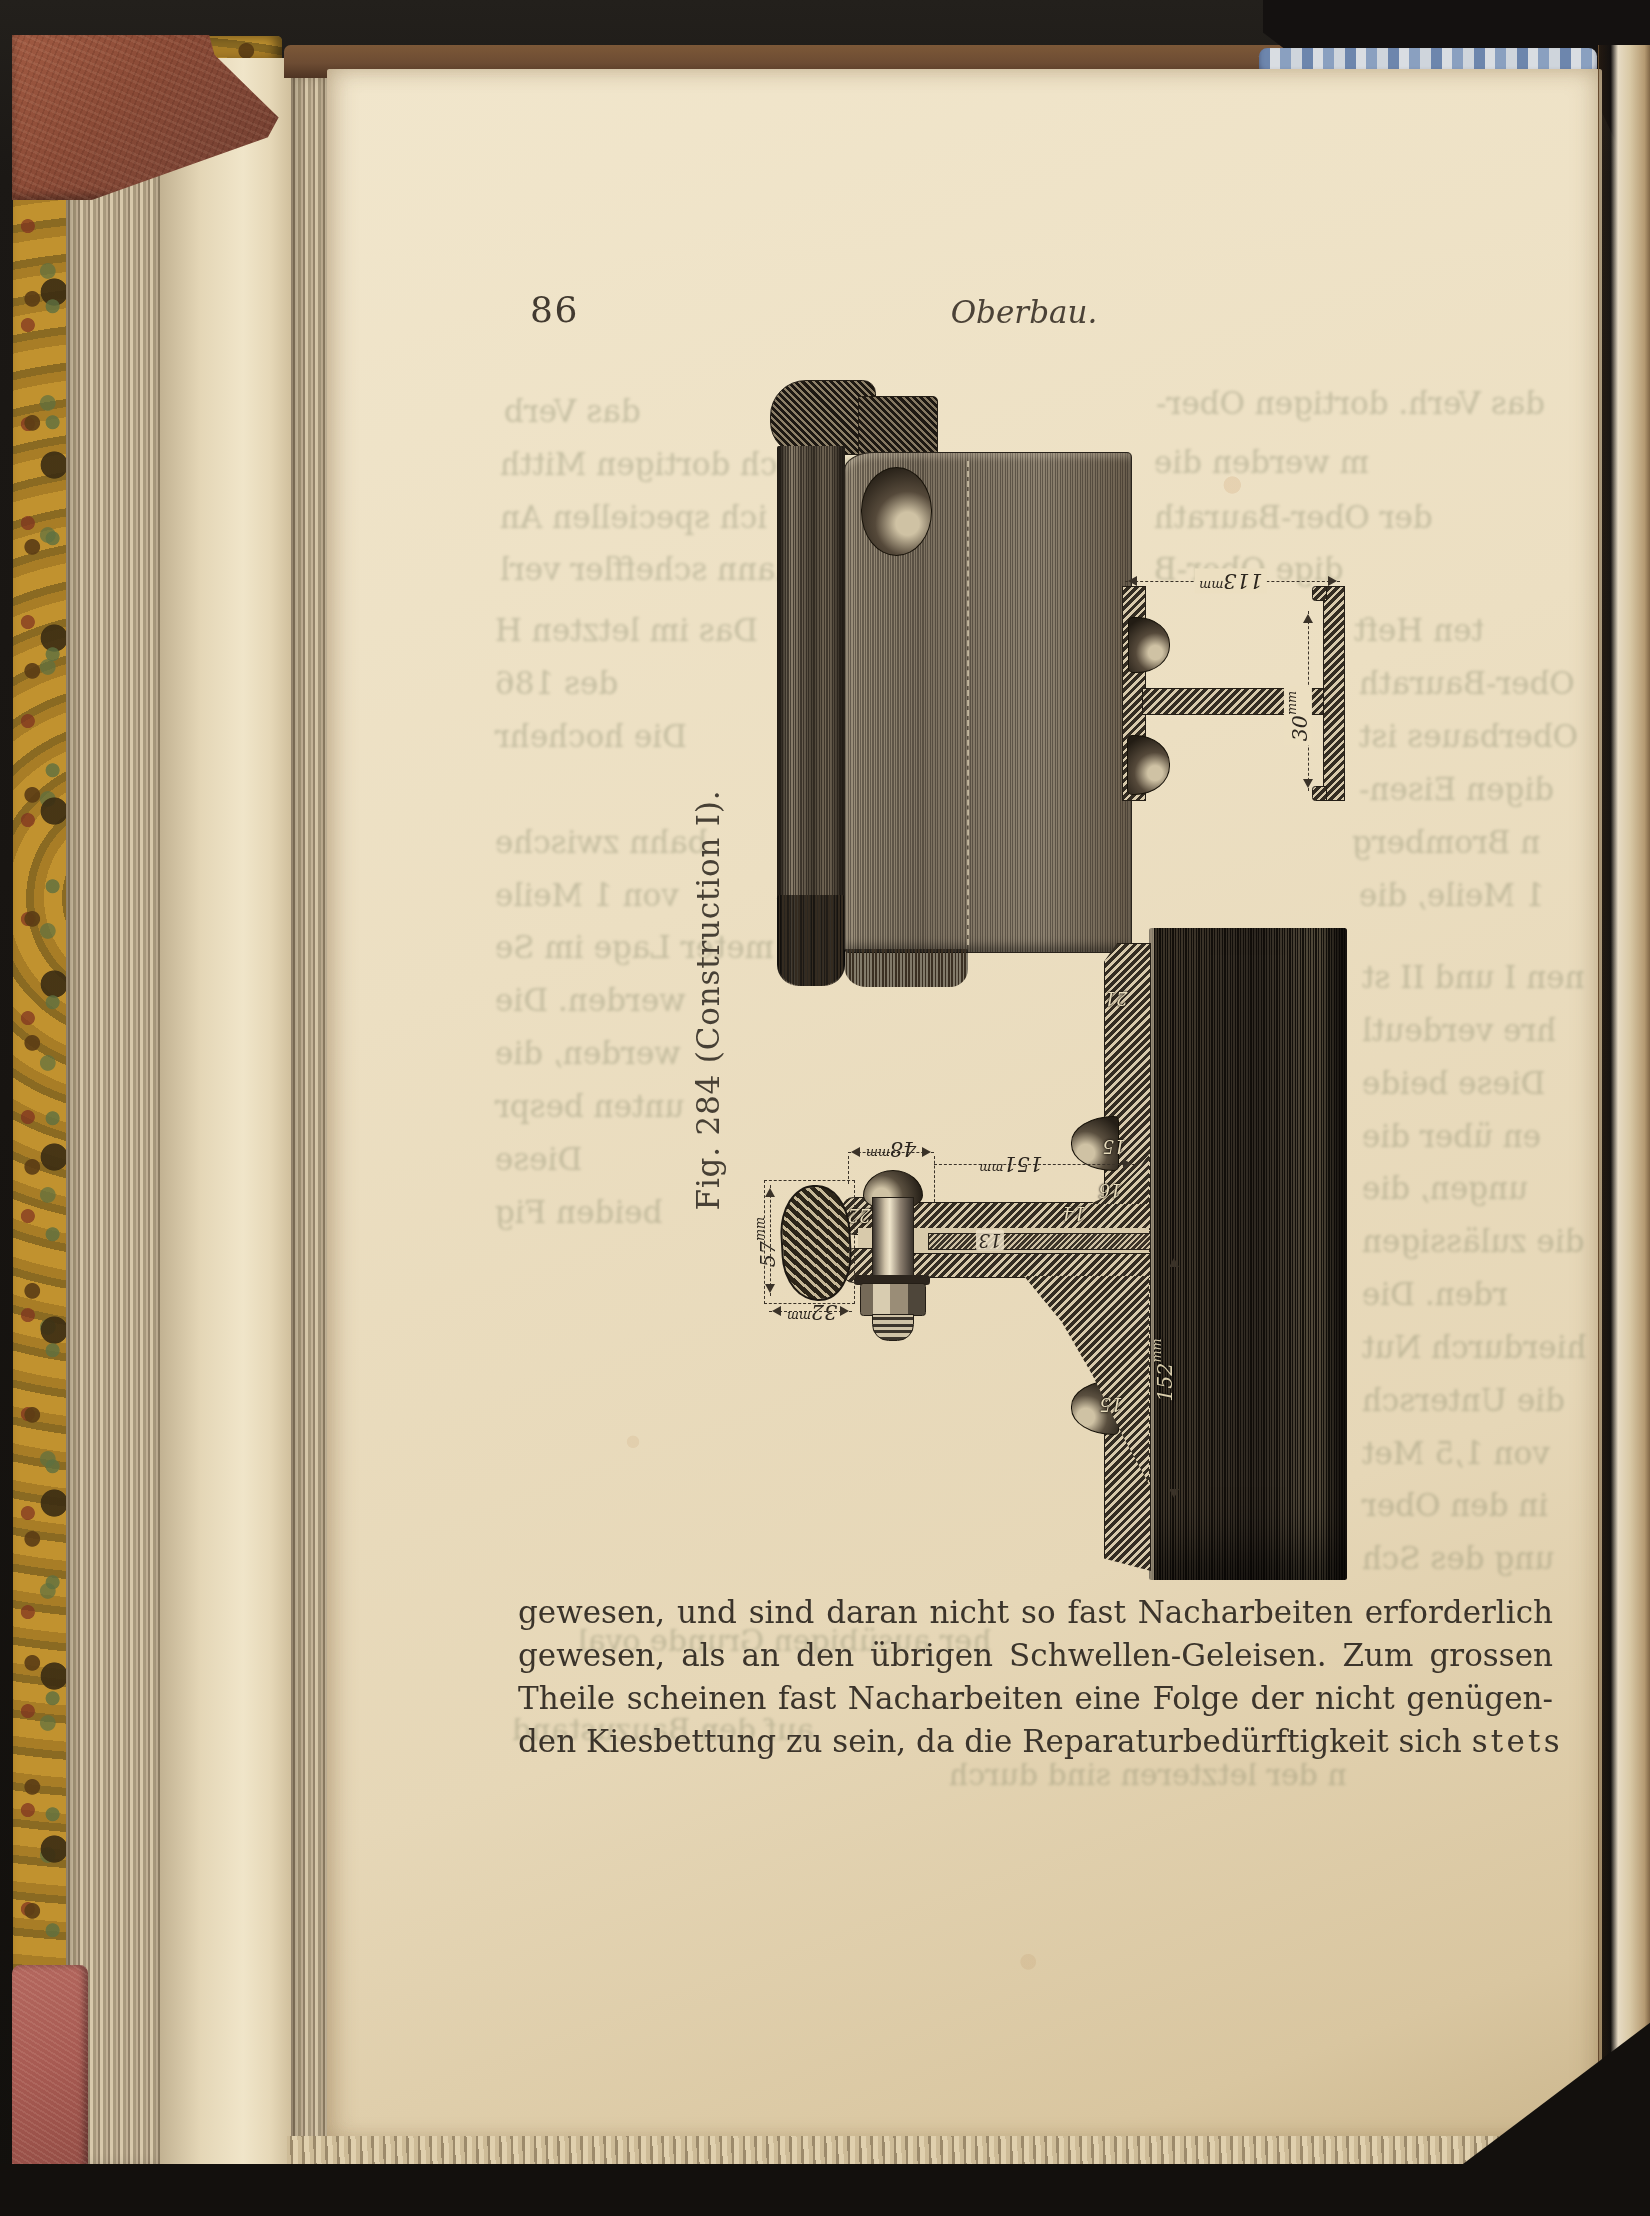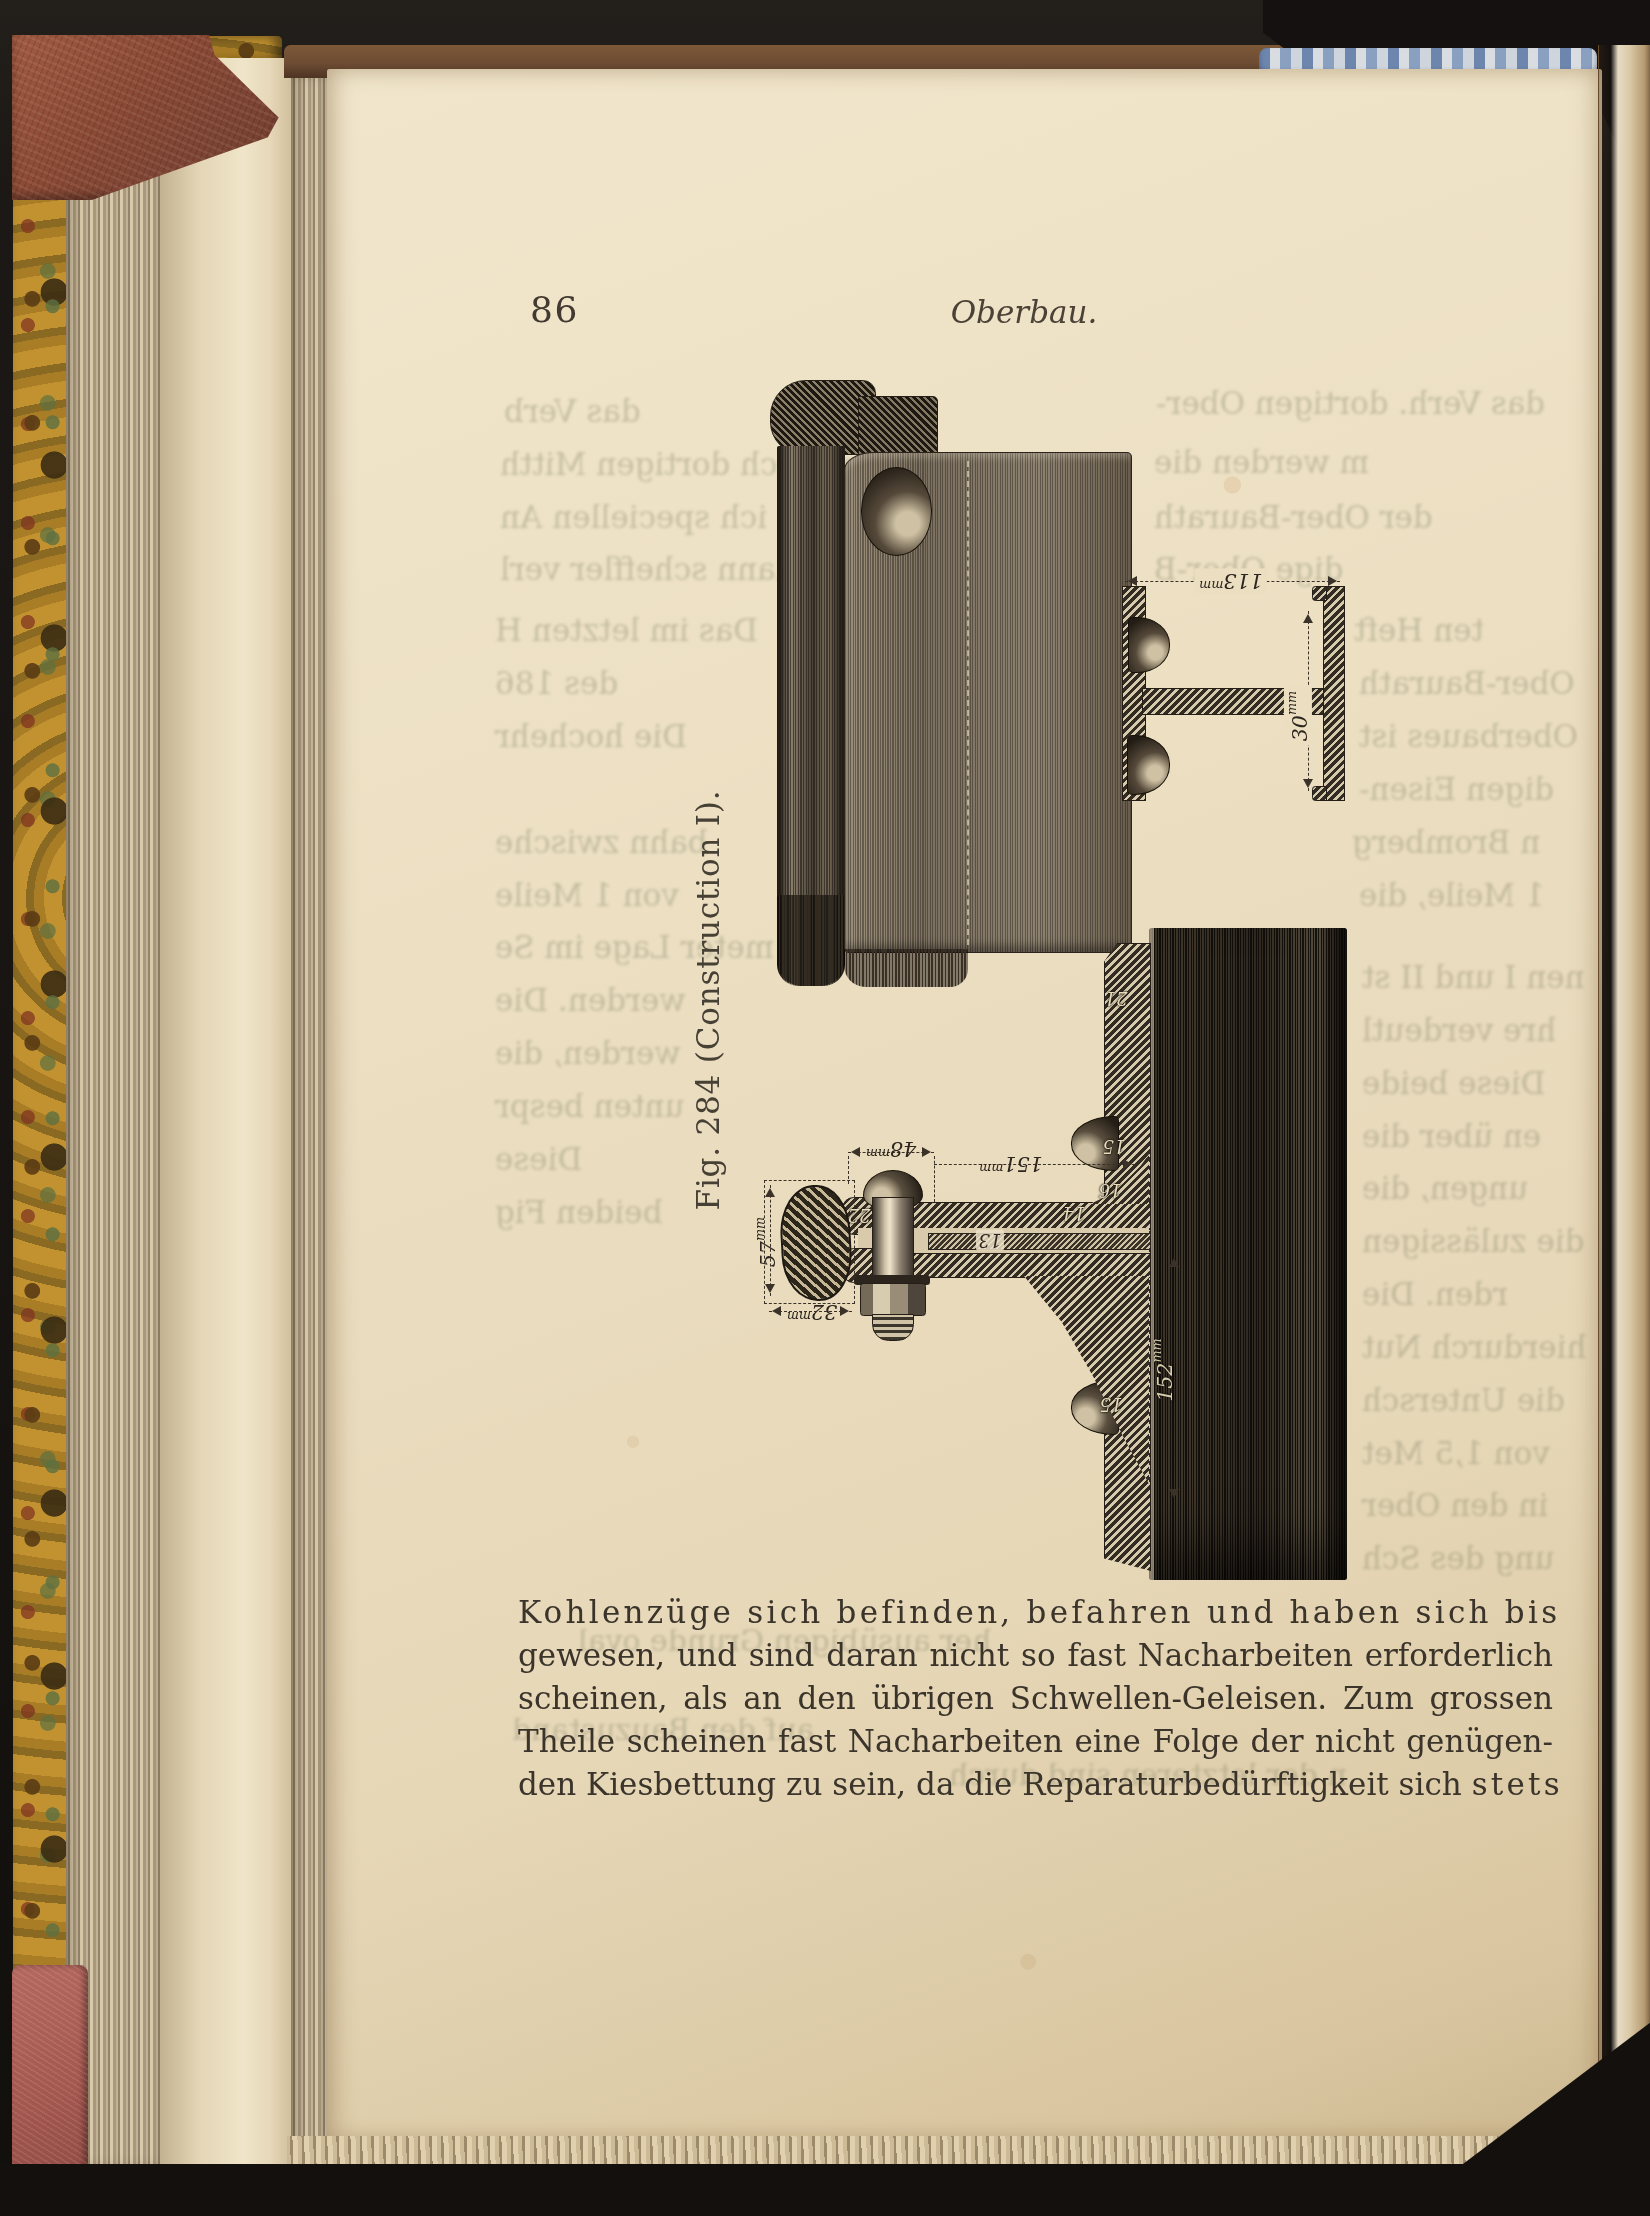--- a/index.html
+++ b/index.html
@@ -258,23 +258,22 @@
       <span class="plabel light" style="left: 1116px; top: 998px;">21</span>
       <span class="plabel light" style="left: 1114px; top: 1146px;">15</span>
       <span class="plabel light" style="left: 1111px; top: 1404px;">15</span>
       <span class="plabel light" style="left: 859px; top: 1215px;">22</span>
       <span class="plabel light" style="left: 1074px; top: 1213px;">14</span>
       <span class="plabel light" style="left: 1110px; top: 1190px;">16</span>
       <span class="plabel dark" style="left: 990px; top: 1240px;">13</span>
     </div>
 
   <div class="abs" id="body-block">
-      <div class="bline spall"><span>Kohlenzüge sich befinden, befahren und haben sich bis</span></div>
       <div class="bline"><span>gewesen, und sind daran nicht so fast Nacharbeiten erforderlich</span></div>
-      <div class="bline"><span>scheinen, als an den übrigen Schwellen-Geleisen. Zum grossen</span></div>
+      <div class="bline"><span>gewesen, als an den übrigen Schwellen-Geleisen. Zum grossen</span></div>
       <div class="bline"><span>Theile scheinen fast Nacharbeiten eine Folge der nicht genügen-</span></div>
       <div class="bline"><span>den Kiesbettung zu sein, da die Reparaturbedürftigkeit sich </span><span class="sp">stets</span></div>
     </div>
 
   <div class="abs" id="bottom-edges"></div>
   <div class="abs" id="gutter"></div>
   <div class="abs" id="dark-corner-br"></div>
   <div class="abs" id="dark-bottom"></div>
 </div>
 

